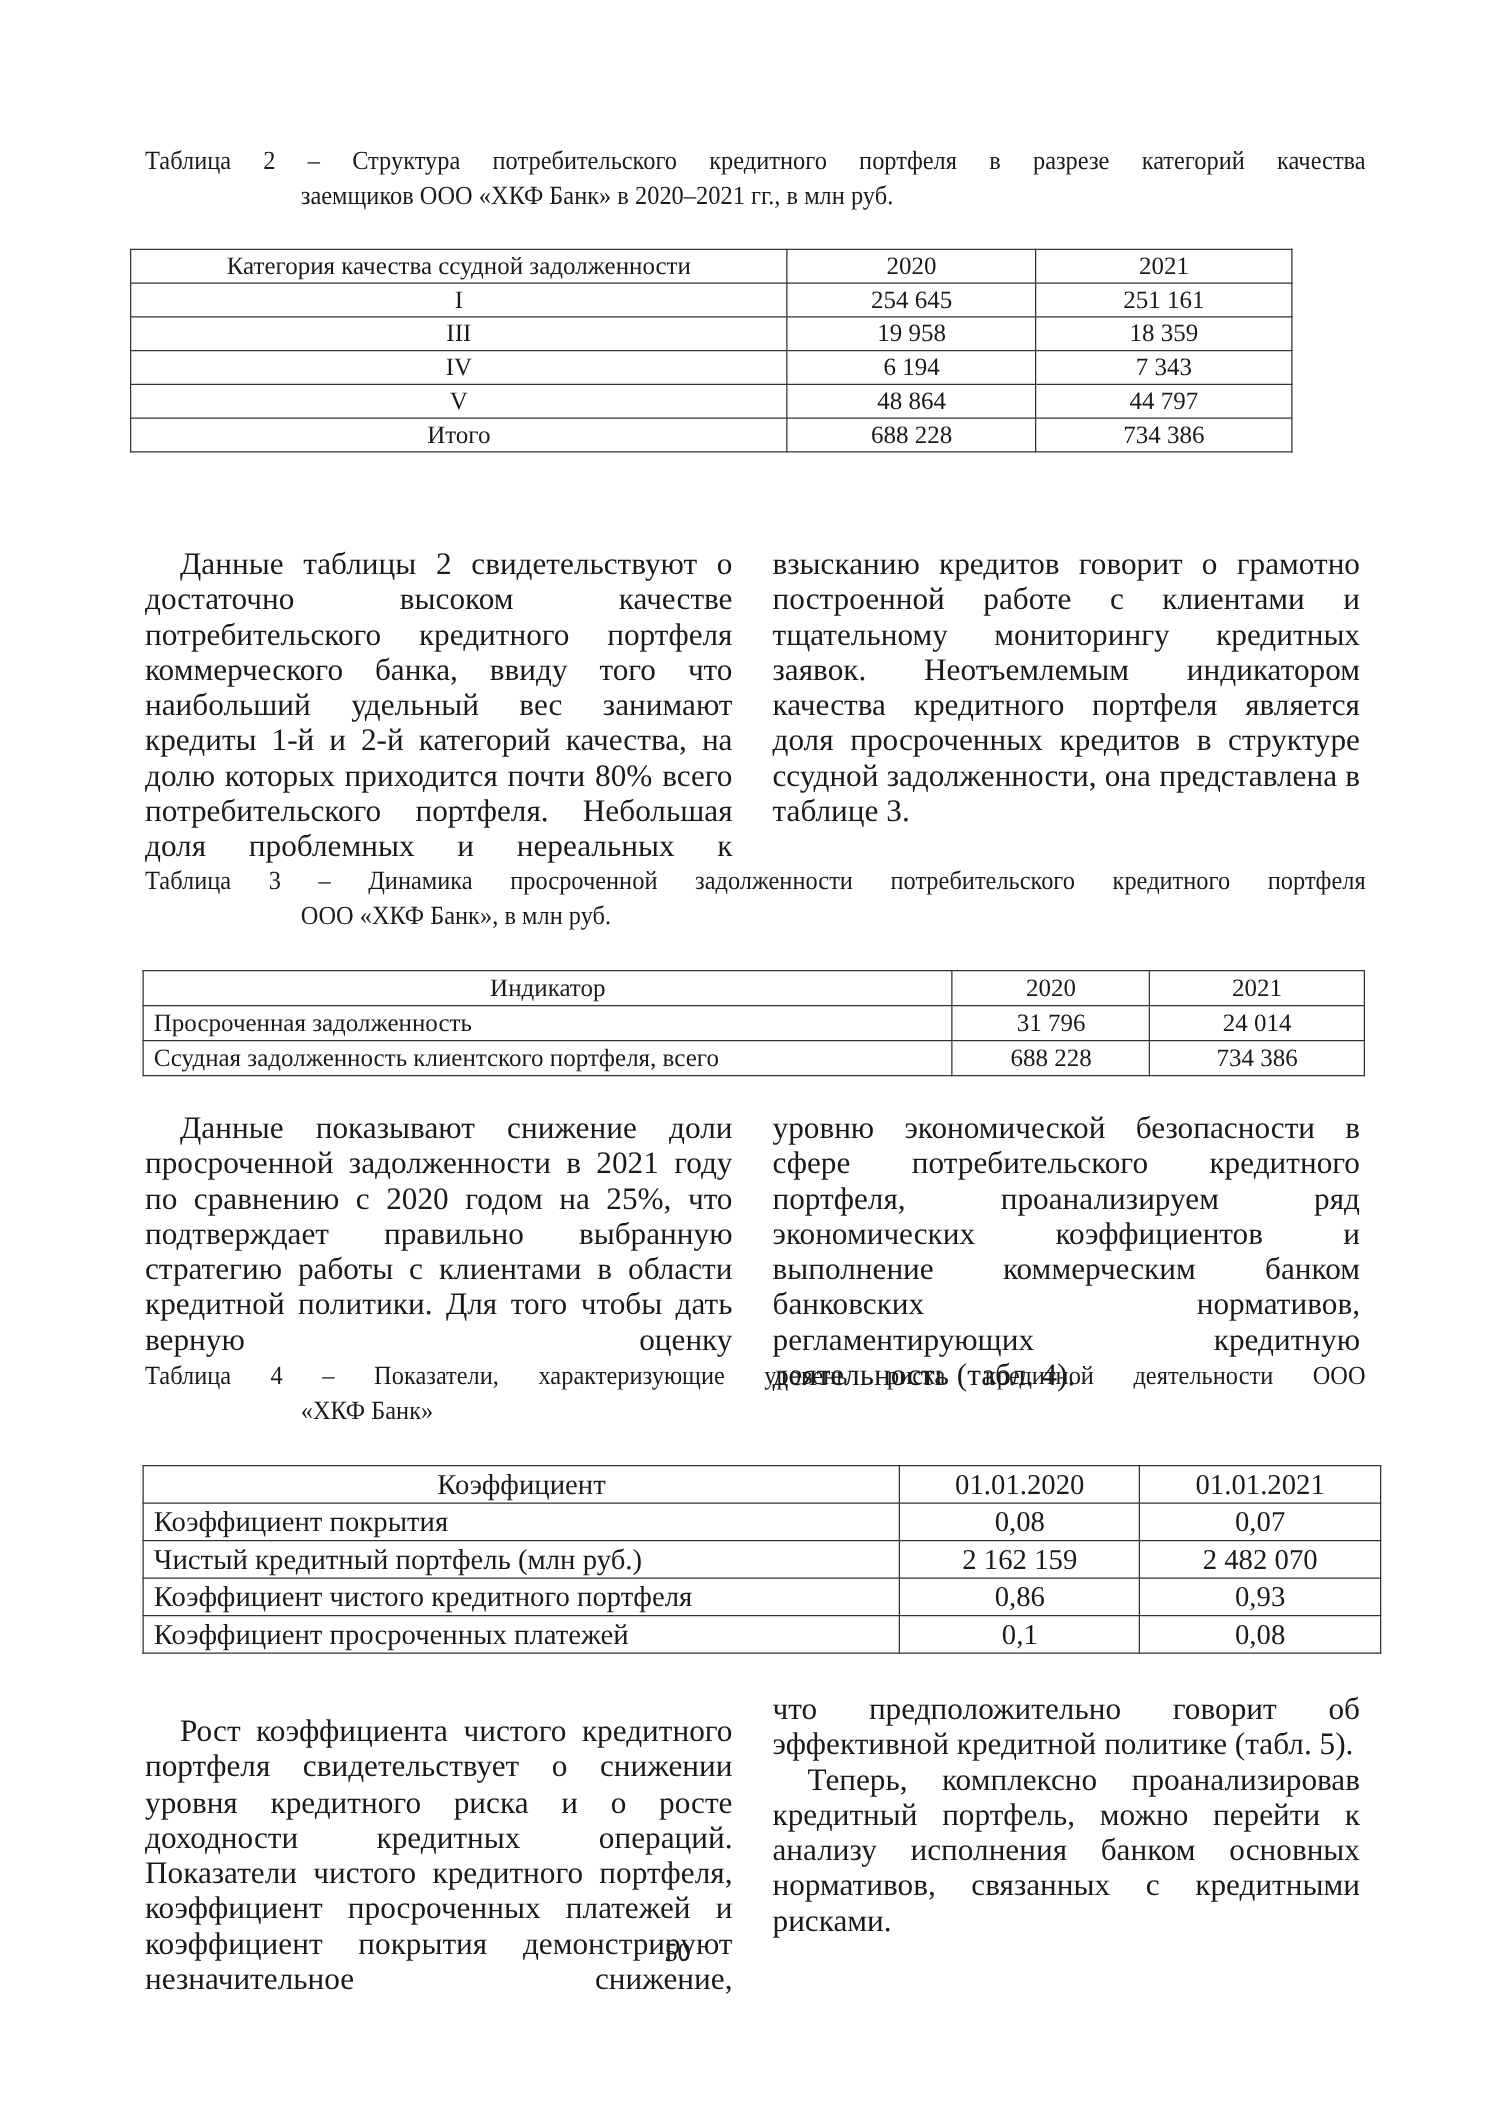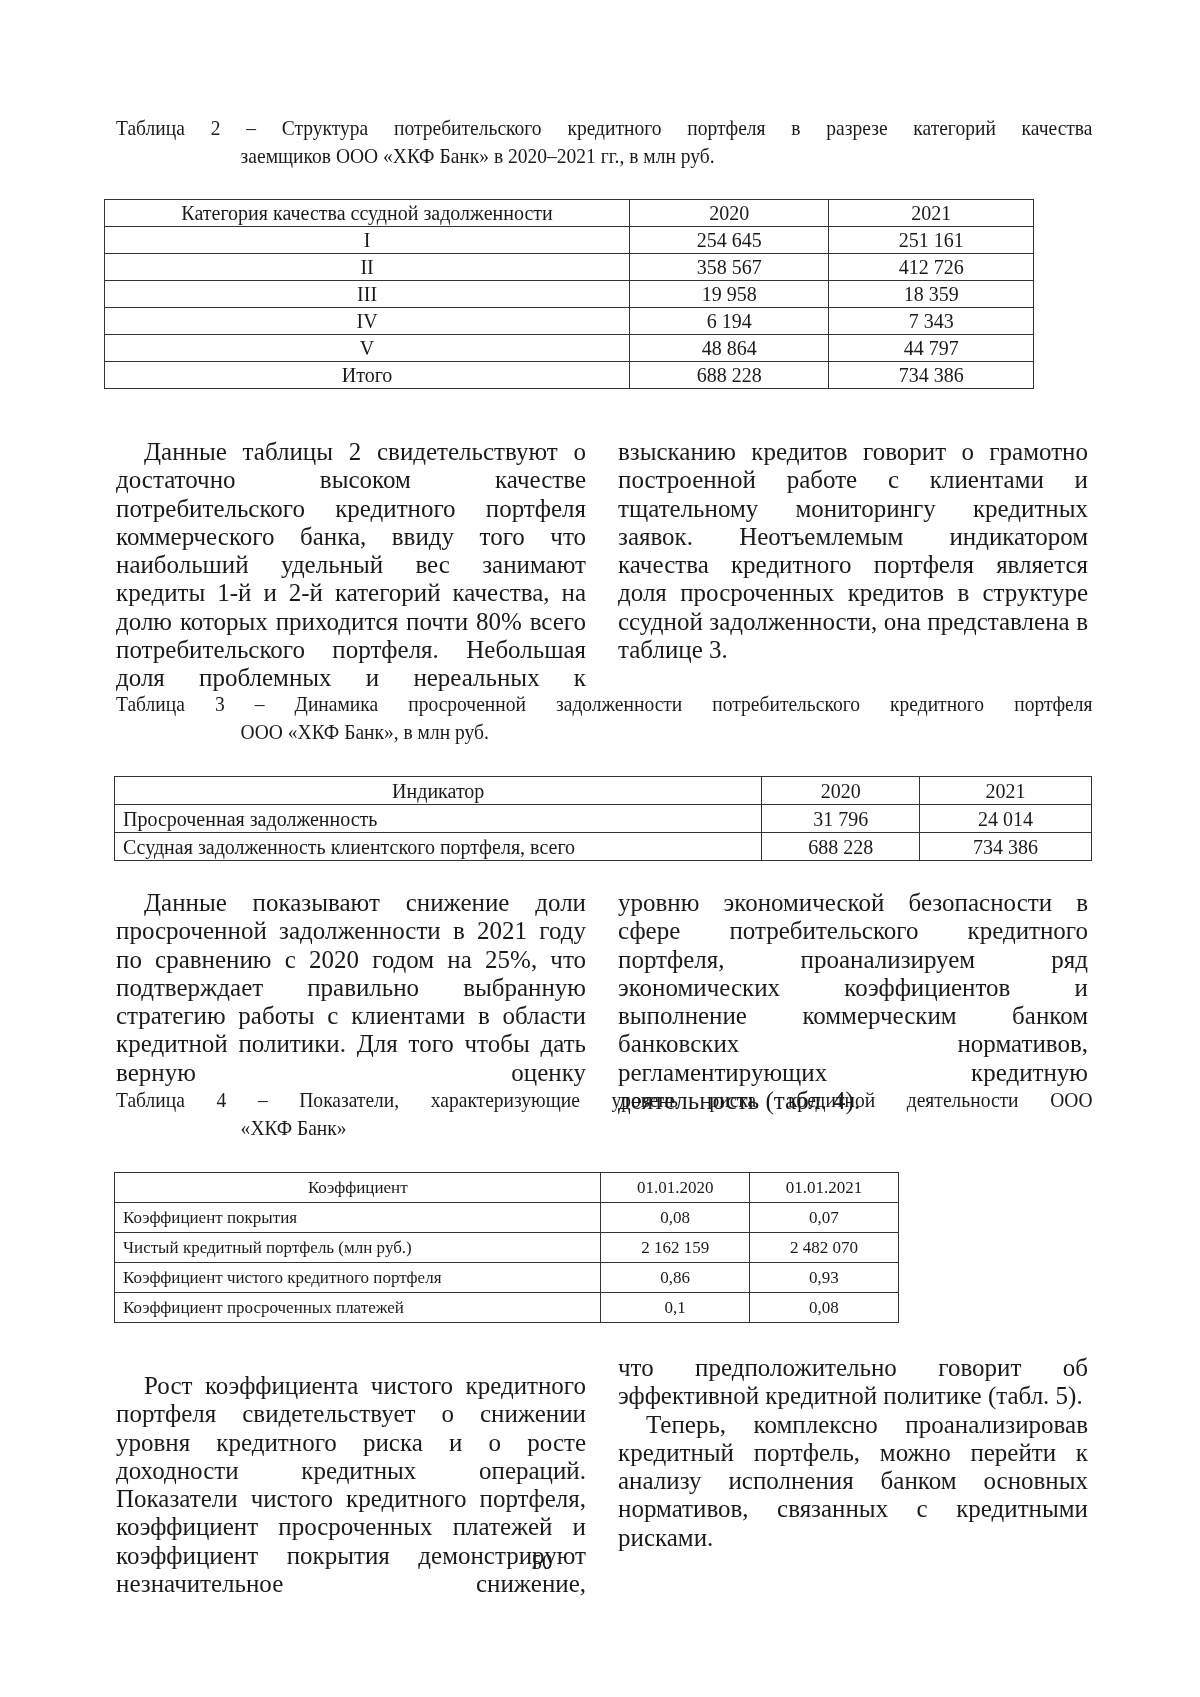--- a/index.html
+++ b/index.html
@@ -45,21 +45,21 @@
       height: 28px;
       line-height: 26px;
       text-align: center;
       white-space: nowrap;
     }
     table.data td.left { text-align: left; font-family: Liberation Serif, serif; }
     #t2 { left: 104px; top: 199px; width: 930px; }
     #t2 td { height: 26px; line-height: 25px; }
     #t3 { left: 114px; top: 776px; width: 978px; }
     #t3 td { height: 27px; line-height: 26px; }
-    #t4 { left: 114px; top: 1172px; width: 785px; font-size: 17px; }
+    #t4 { left: 114px; top: 1172px; width: 991px; font-size: 23px; }
     #t4 td { height: 29px; line-height: 28px; }
 
     .col {
       position: absolute;
       width: 470px;
       font-size: 25px;
       line-height: 28.3px;
       text-align: justify;
     }
     .col p { margin: 0; }
@@ -95,25 +95,20 @@
     <td>Категория качества ссудной задолженности</td>
     <td>2020</td>
     <td>2021</td>
   </tr>
   <tr>
     <td>I</td>
     <td>254 645</td>
     <td>251 161</td>
   </tr>
   <tr>
-    <td>II</td>
-    <td>358 567</td>
-    <td>412 726</td>
-  </tr>
-  <tr>
     <td>III</td>
     <td>19 958</td>
     <td>18 359</td>
   </tr>
   <tr>
     <td>IV</td>
     <td>6 194</td>
     <td>7 343</td>
   </tr>
   <tr>

